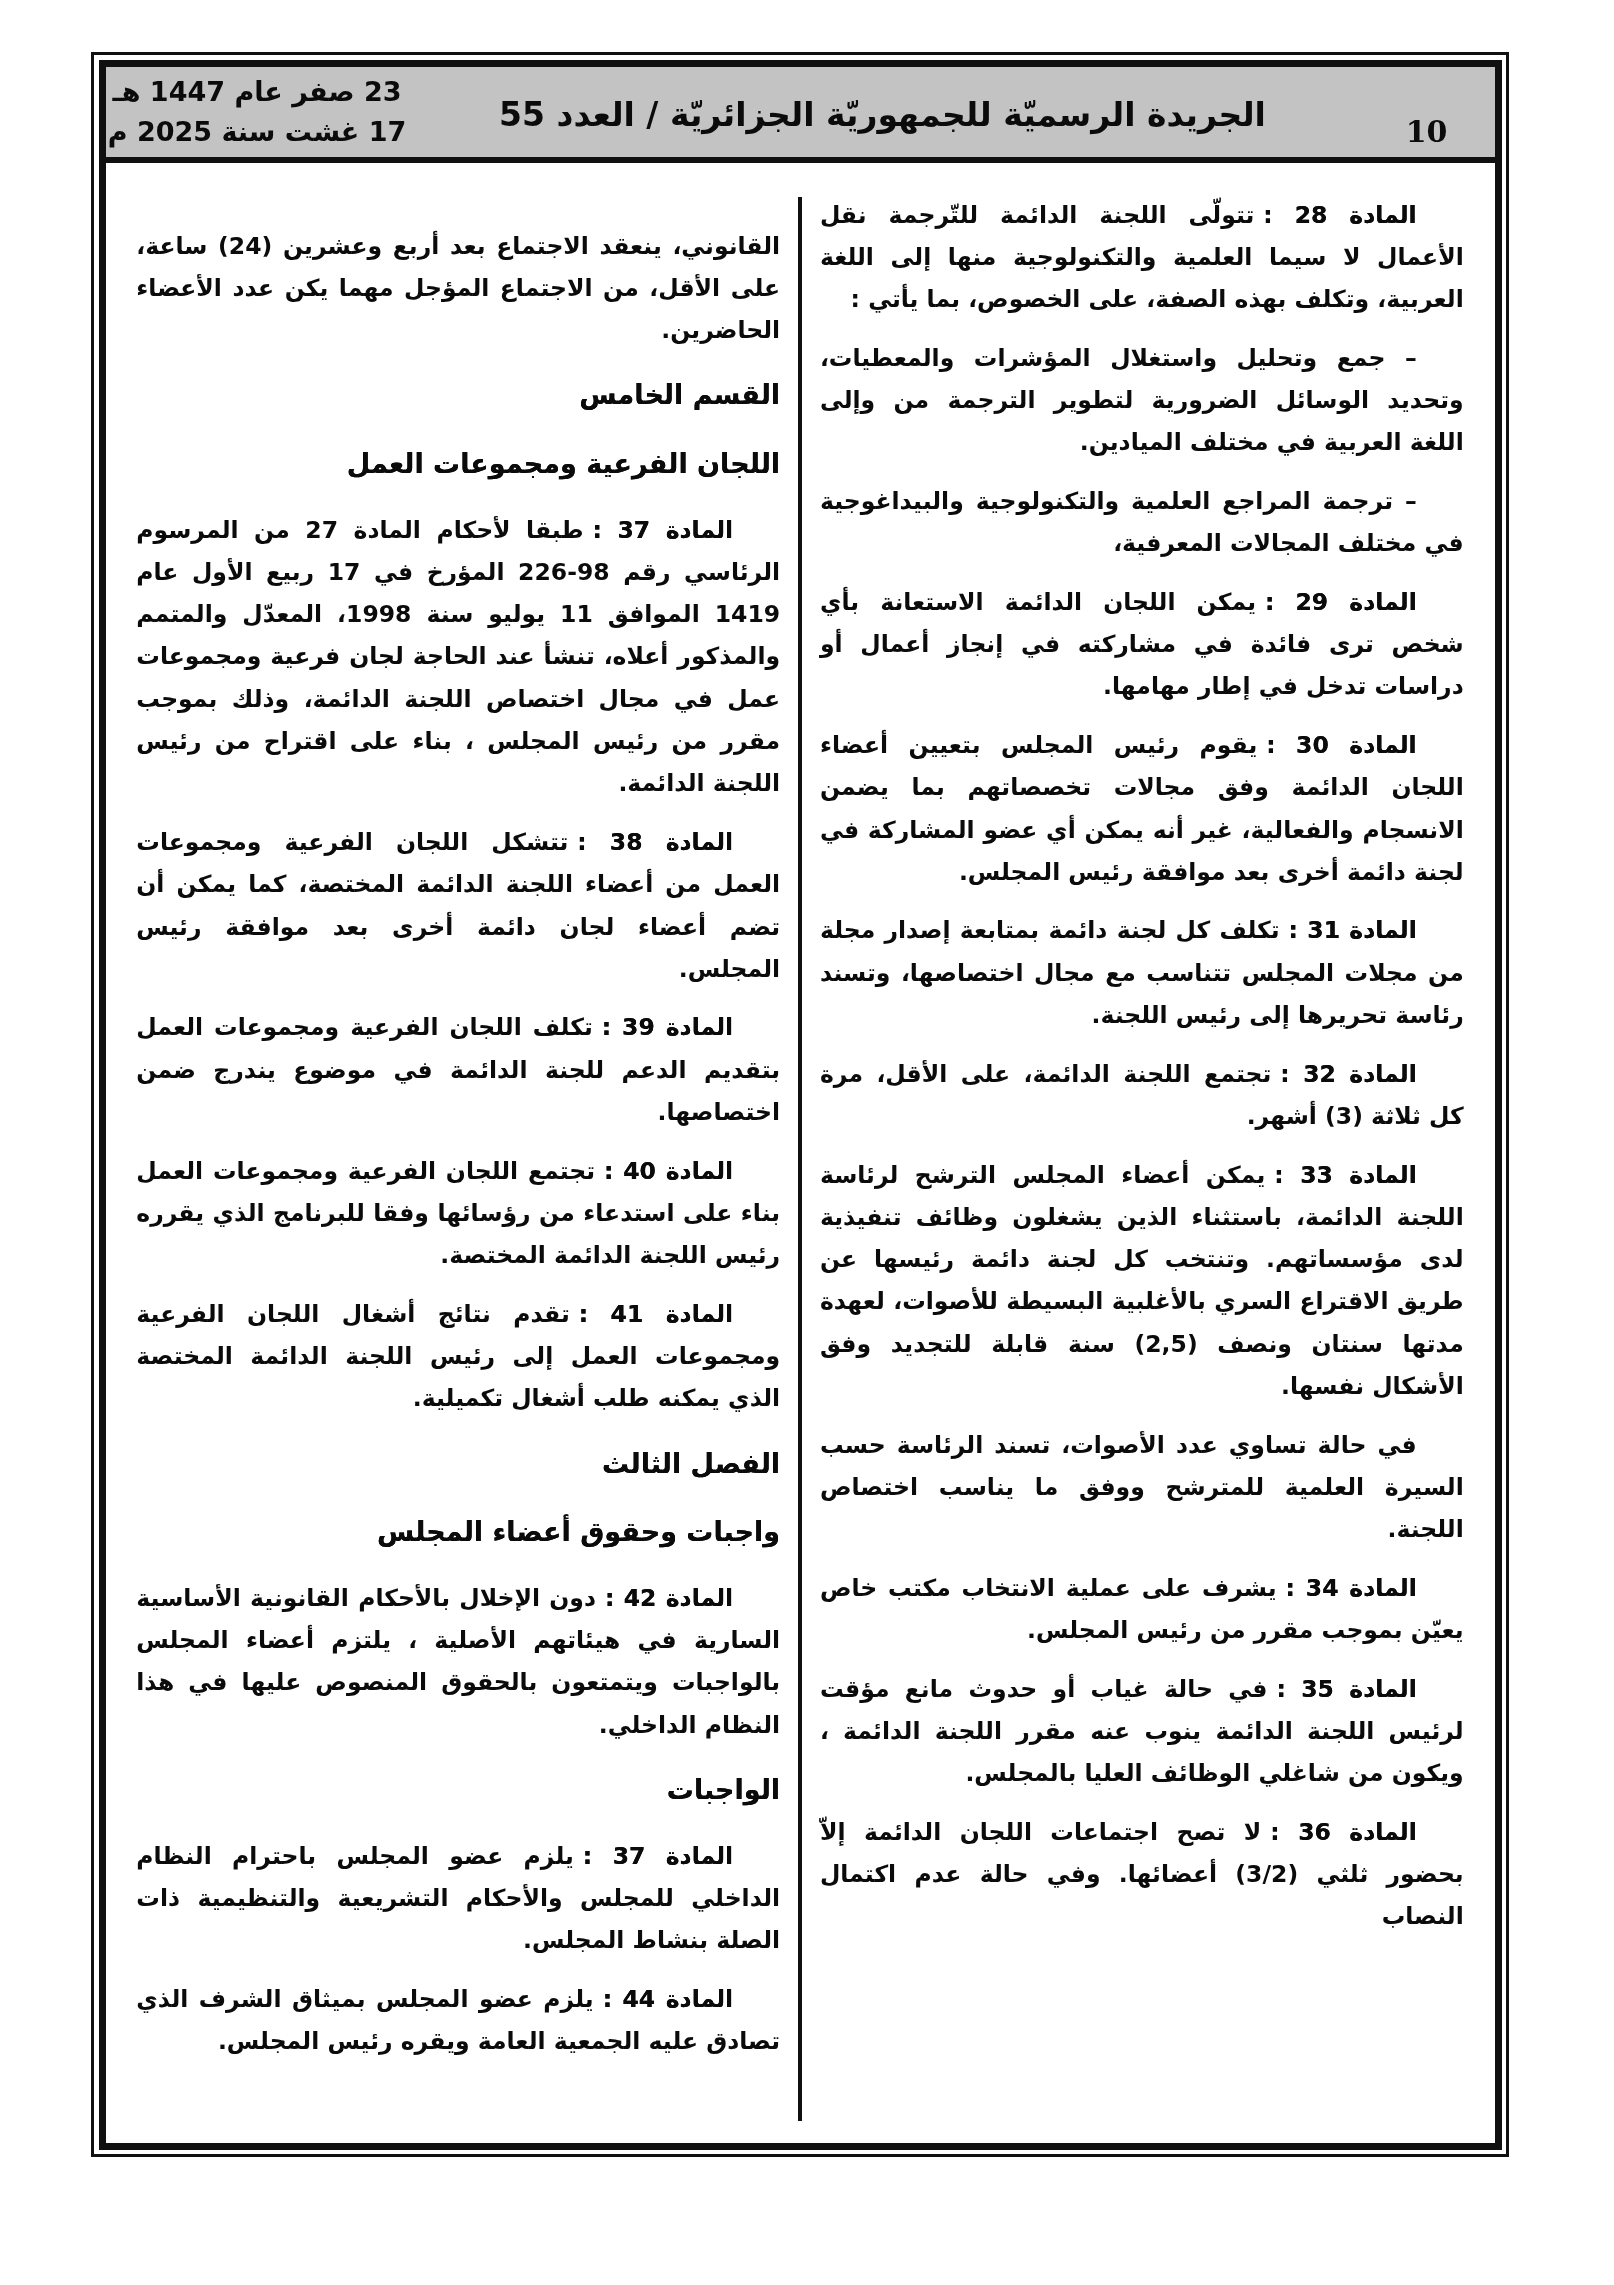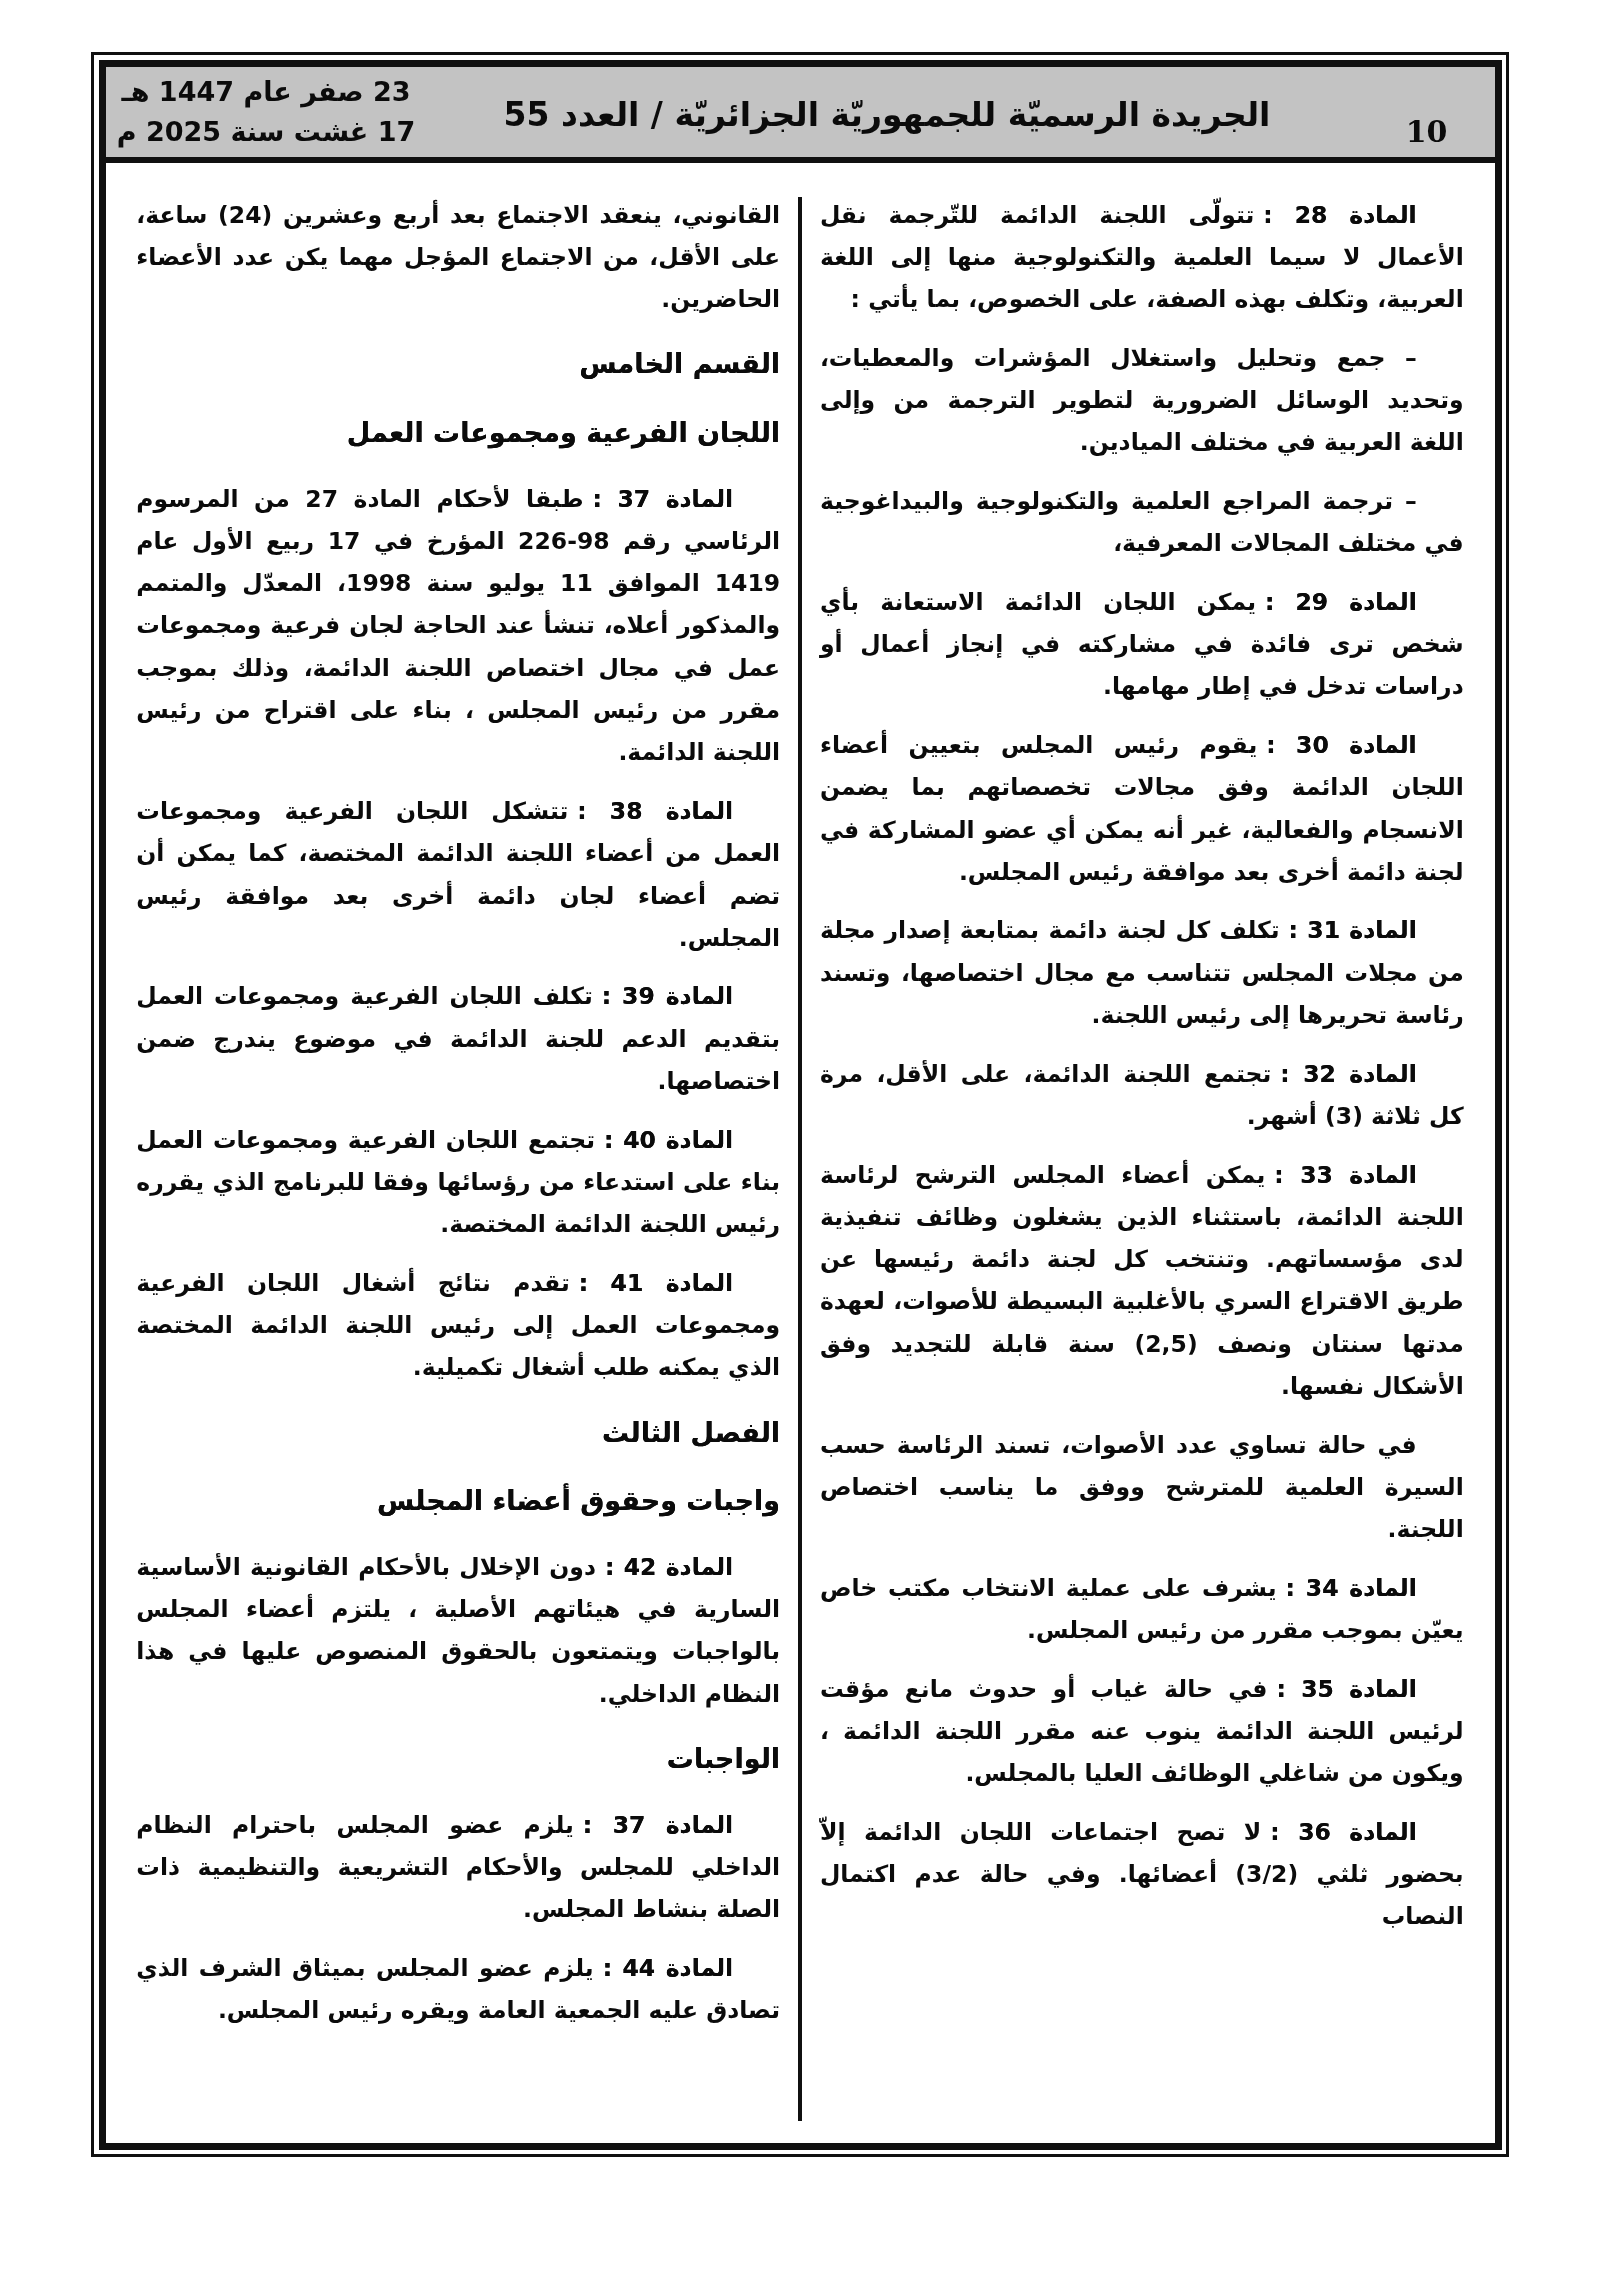--- a/index.html
+++ b/index.html
@@ -14,42 +14,42 @@
   }
   .frame-inner{
     width:100%;height:100%;border:7.2px solid #101010;box-sizing:border-box;
     display:flex;flex-direction:column;overflow:hidden;background:#ffffff;
   }
   .band{
     flex:none;height:90px;background:#c3c3c3;border-bottom:6.3px solid #101010;
     display:flex;align-items:center;direction:ltr;
   }
   .band-dates{
-    width:299px;margin-left:11px;text-align:center;direction:rtl;
+    width:299px;margin-left:2px;text-align:center;direction:rtl;
     font-size:27px;font-weight:bold;line-height:1.45;white-space:nowrap;
   }
   .band-title{
     flex:1;text-align:center;direction:rtl;
     font-size:33px;font-weight:bold;margin-top:6px;
   }
   .band-page{
     width:136px;text-align:center;direction:ltr;
     font-family:"DejaVu Serif", serif;font-size:30px;font-weight:bold;margin-top:40px;
   }
   .cols{
     flex:1;display:flex;direction:rtl;
     padding:31px 16.3px 7.2px 16.3px;box-sizing:border-box;
   }
   .col{
     flex:1;padding:0 14.5px;font-size:23.5px;font-weight:bold;line-height:1.8;
     text-align:justify;direction:rtl;
   }
   .divider{flex:none;width:3.6px;background:#101010;margin:3.6px 3.6px 14.5px 3.6px;}
   .para{margin:0 0 16.3px 0;text-indent:47px;}
-  .para.flush{text-indent:0;}
+  .para.flush{text-indent:0;margin-top:31px;}
   .art-label{margin-left:9px;text-shadow:0 0 0.5px #0b0b0b;}
   .sec{
     text-align:right;text-indent:0;margin:20px 0;font-size:27px;font-weight:bold;
     text-shadow:0 0 0.5px #0b0b0b;
   }
 </style>
 </head>
 <body>
 
 <div class="frame">

